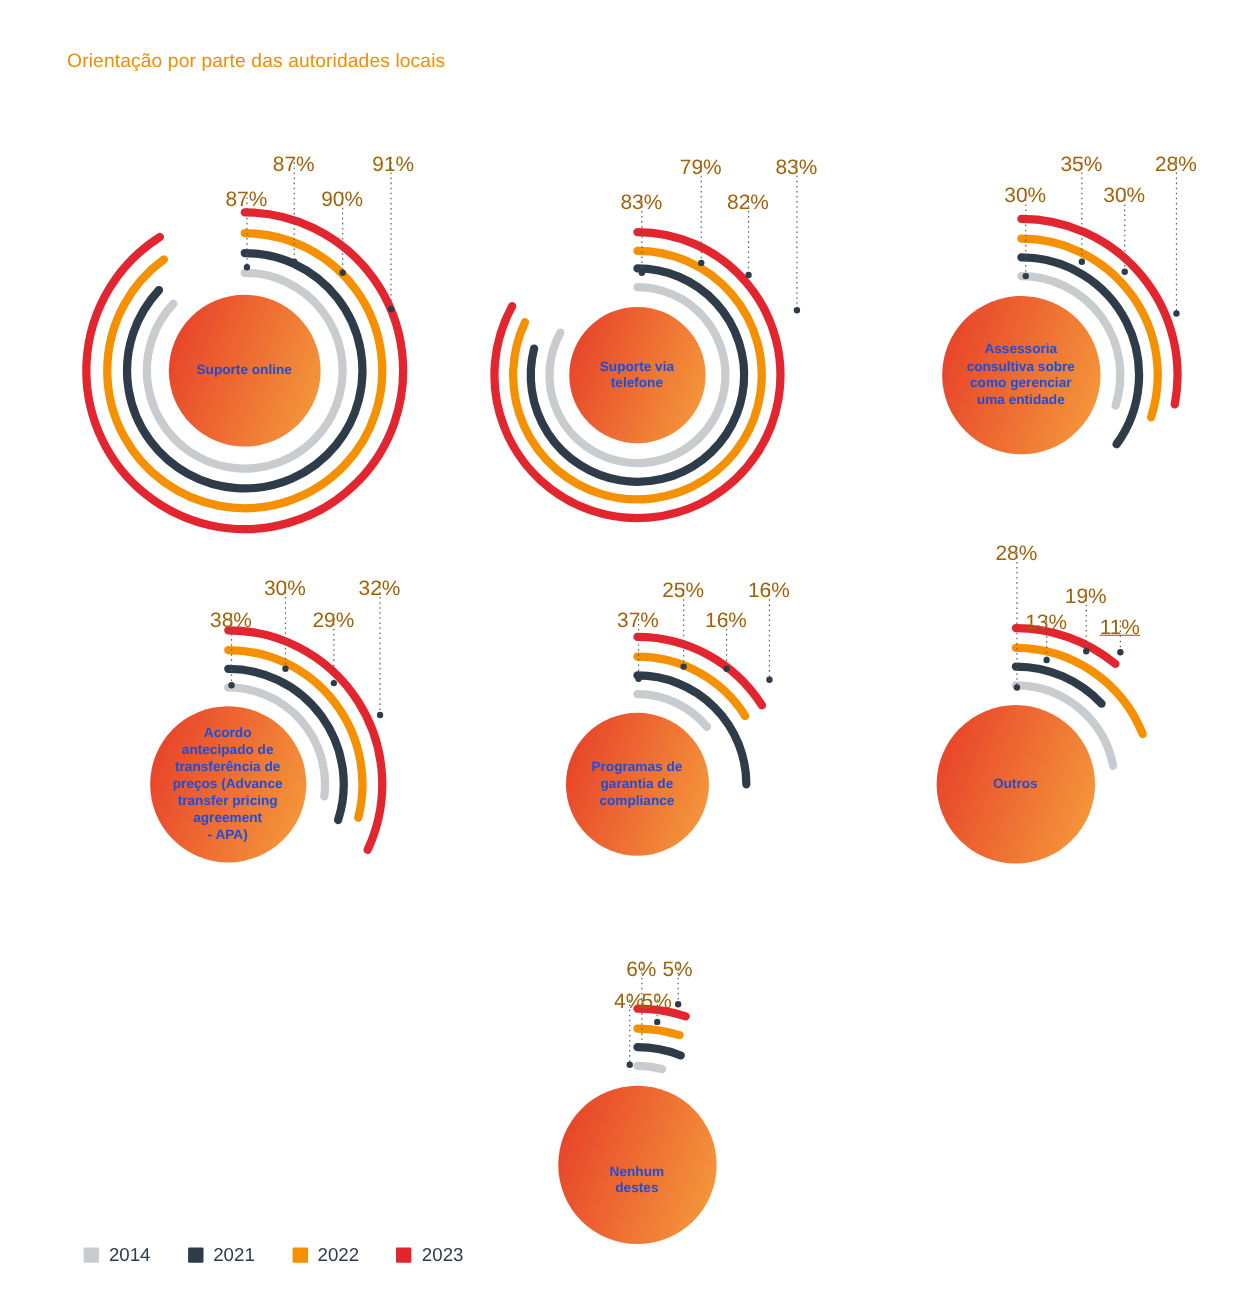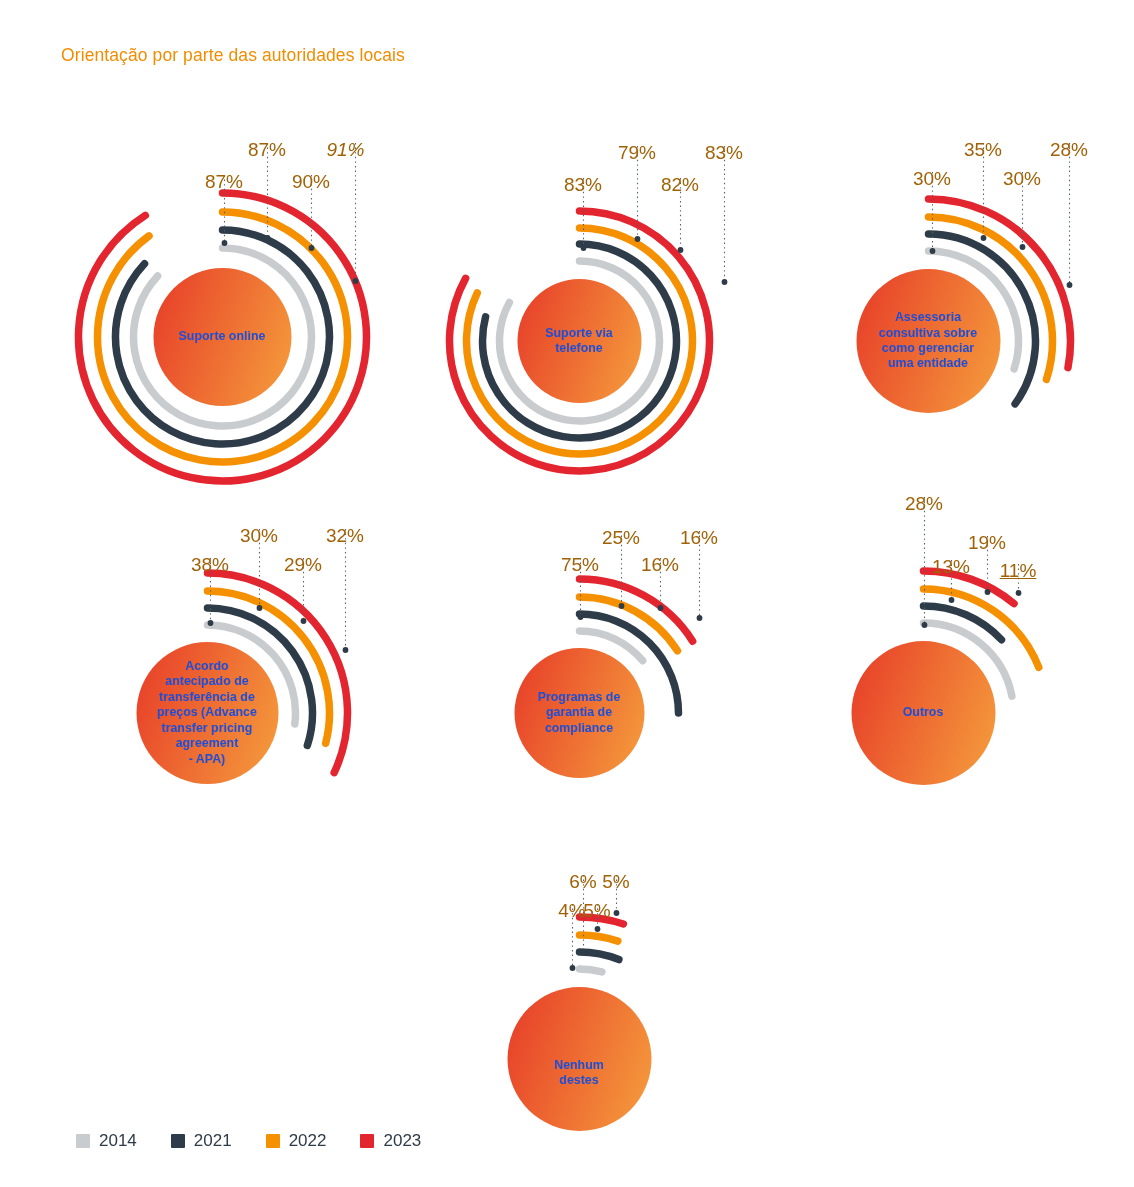--- a/index.html
+++ b/index.html
@@ -92,21 +92,21 @@
         <circle cx="206.5" cy="121" r="2.9" fill="#2e3b48"></circle>
         <line x1="250.5" y1="58" x2="250.5" y2="131" stroke="#55606b" stroke-width="1.1" stroke-dasharray="1.4 3.2"></line>
         <circle cx="250.5" cy="131" r="2.9" fill="#2e3b48"></circle>
         <line x1="294.5" y1="26" x2="294.5" y2="164" stroke="#55606b" stroke-width="1.1" stroke-dasharray="1.4 3.2"></line>
         <circle cx="294.5" cy="164" r="2.9" fill="#2e3b48"></circle>
       </svg>
       <div class="hub-label" style="width: 134.55px; left: 94.225px; top: 160px; height: 120px; display: flex; align-items: center; justify-content: center;">Suporte online</div>
       <div class="val-label" style="left: 163.5px; top: 24px;">87%</div>
       <div class="val-label" style="left: 206.5px; top: -8px;">87%</div>
       <div class="val-label" style="left: 250.5px; top: 24px;">90%</div>
-      <div class="val-label" style="left: 285px; top: -8px; font-style: italic;">91%</div>
+      <div class="val-label" style="left: 297px; top: -8px;">91%</div>
     </div>
     <div class="panel" style="left: 431.5px; top: 120px; width: 385px; height: 372.5px;">
       <svg width="385" height="372.5">
         <defs>
           <linearGradient id="hubgrad-1" x1="0" y1="0.35" x2="1" y2="0.7">
             <stop offset="0%" stop-color="#e8442a"></stop>
             <stop offset="100%" stop-color="#f4973b"></stop>
           </linearGradient>
         </defs>
         <path d="M 147.5 141 A 80 80 0 1 1 77.39546559649092 182.45970607186277" fill="none" stroke="#c9ccce" stroke-width="7.5" stroke-linecap="round"></path>
@@ -213,21 +213,21 @@
         <line x1="193.5" y1="26" x2="193.5" y2="101" stroke="#55606b" stroke-width="1.1" stroke-dasharray="1.4 3.2"></line>
         <circle cx="193.5" cy="101" r="2.9" fill="#2e3b48"></circle>
         <line x1="232.5" y1="53" x2="232.5" y2="103" stroke="#55606b" stroke-width="1.1" stroke-dasharray="1.4 3.2"></line>
         <circle cx="232.5" cy="103" r="2.9" fill="#2e3b48"></circle>
         <line x1="271.5" y1="26" x2="271.5" y2="113" stroke="#55606b" stroke-width="1.1" stroke-dasharray="1.4 3.2"></line>
         <circle cx="271.5" cy="113" r="2.9" fill="#2e3b48"></circle>
       </svg>
       <div class="hub-label" style="width: 126.75px; left: 88.125px; top: 148px; height: 120px; display: flex; align-items: center; justify-content: center;">Programas de
 garantia de
 compliance</div>
-      <div class="val-label" style="left: 152.5px; top: 19px;">75%</div>
+      <div class="val-label" style="left: 152.5px; top: 19px;">37%</div>
       <div class="val-label" style="left: 193.5px; top: -8px;">25%</div>
       <div class="val-label" style="left: 232.5px; top: 19px;">16%</div>
       <div class="val-label" style="left: 271.5px; top: -8px;">16%</div>
     </div>
     <div class="panel" style="left: 763.5px; top: 471px; width: 409px; height: 405.5px;">
       <svg width="409" height="405.5">
         <defs>
           <linearGradient id="hubgrad-5" x1="0" y1="0.35" x2="1" y2="0.7">
             <stop offset="0%" stop-color="#e8442a"></stop>
             <stop offset="100%" stop-color="#f4973b"></stop>

